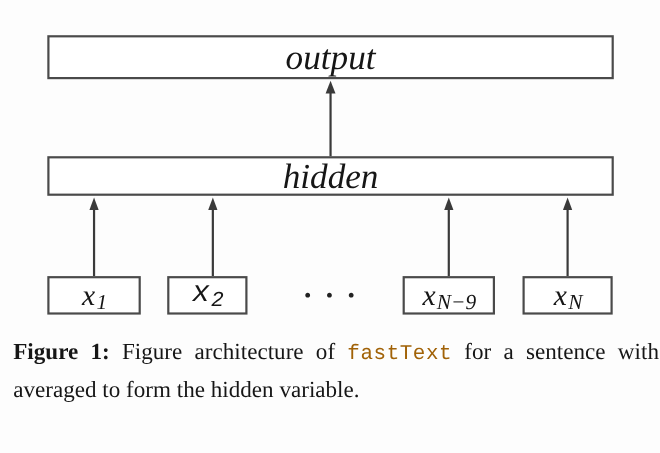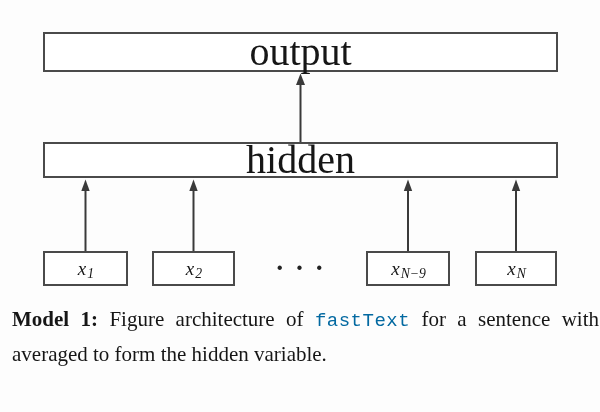--- a/index.html
+++ b/index.html
@@ -19,28 +19,28 @@
   .stage{position:absolute;left:0;top:0;width:600px;height:412px;}
 
   .box{
     position:absolute;
     background:#fff;
     border:2px solid var(--box-border);
     display:flex;align-items:center;justify-content:center;
   }
   .box-output{left:43px;top:32px;width:515px;height:40px;}
   .box-hidden{left:43px;top:142px;width:515px;height:36px;}
-  .layer-label{font-size:40px;line-height:1;color:var(--text);}
+  .layer-label{font-size:32px;line-height:1;color:var(--text);font-style:italic;}
 
   .box-input{top:251px;height:35px;border-width:2px;}
   .bi-1{left:43px;width:85px;}
-  .bi-2{left:152px;width:83px;}
+  .bi-2{left:152px;width:73px;font-family:Liberation Mono, monospace;}
   .bi-3{left:366px;width:84px;}
   .bi-4{left:475px;width:82px;}
-  .mvar{font-size:19px;line-height:1;font-style:italic;}
+  .mvar{font-size:27px;line-height:1;font-style:italic;}
   .mvar sub{
     font-size:0.72em;font-style:italic;line-height:0;
     position:relative;top:0.22em;left:1px;vertical-align:baseline;
   }
 
   .dots{
     position:absolute;left:270px;top:251px;width:61px;height:35px;
     display:flex;align-items:center;justify-content:center;
     font-size:27px;font-weight:700;letter-spacing:2px;color:#222;
   }
@@ -52,21 +52,21 @@
   .caption{
     position:absolute;left:12px;top:303px;width:587px;
     font-size:21px;line-height:33px;color:var(--text);
   }
   .cap-line{white-space:normal;}
   .cap-line.just{text-align:justify;text-align-last:justify;}
   .caption b{font-weight:700;}
   .caption i{font-style:italic;}
   .caption .tt{
     font-family:"Liberation Mono","DejaVu Sans Mono",monospace;
-    font-size:19px;letter-spacing:0.5px;color:#0369a1;
+    font-size:19px;letter-spacing:0.5px;color:#a16207;
   }
   .caption sub{font-size:0.7em;font-style:italic;line-height:0;}
 </style>
 </head>
 <body>
 
 <div class="stage">
 
   <div class="box box-output">
     <span class="layer-label">output</span>
@@ -108,21 +108,21 @@
   <div class="dots">· · ·</div>
   <div class="box box-input bi-3">
     <span class="mvar"><i>x</i><sub>N−9</sub></span>
   </div>
   <div class="box box-input bi-4">
     <span class="mvar"><i>x</i><sub>N</sub></span>
   </div>
 
   <div class="caption">
     <div class="cap-line just">
-      <b>Model 1:</b>
+      <b>Figure 1:</b>
       <span>Figure architecture of</span>
       <span class="tt">fastText</span>
       <span>for a sentence with</span>
     </div>
     <div class="cap-line">averaged to form the hidden variable.</div>
   </div>
 
 </div>
 
 </body></html>

